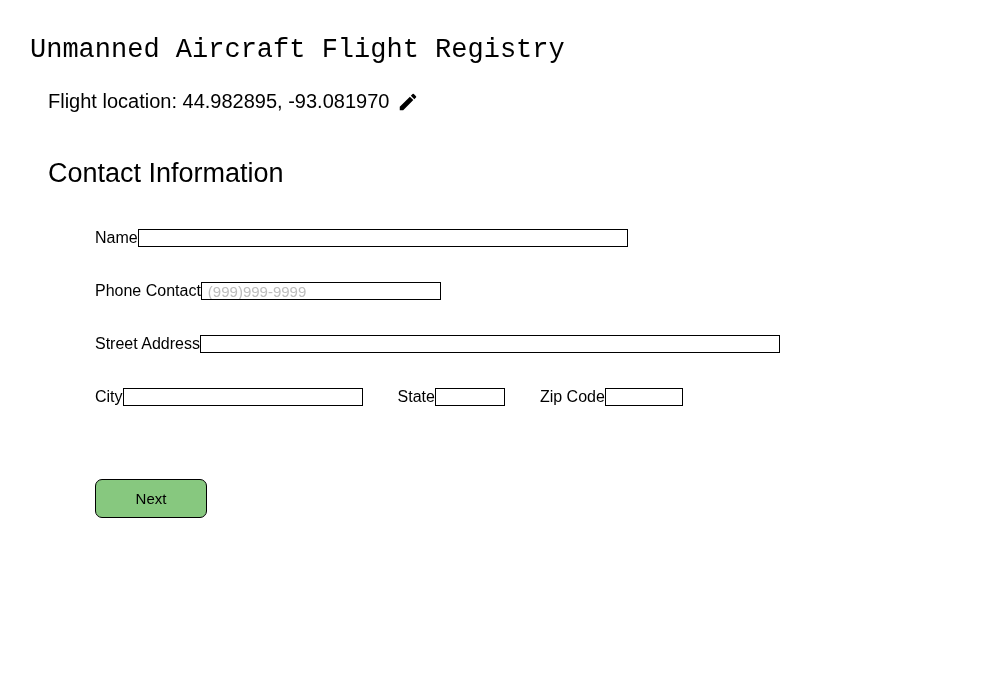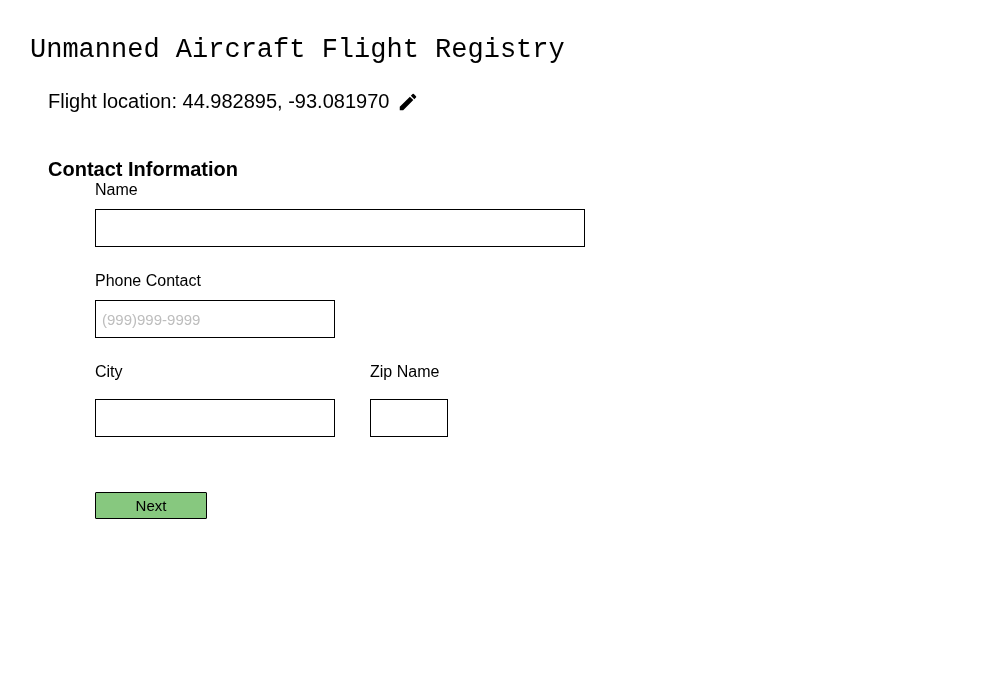--- a/index.html
+++ b/index.html
@@ -31,67 +31,68 @@
     .flight-location-text {
       font-size: 20px;
       font-weight: normal;
     }
     .edit-icon {
       margin-left: 8px;
       cursor: pointer;
       display: inline-flex;
     }
     .section-title {
-      font-size: 20px;
-      font-weight: bold;
+      font-size: 27px;
+      font-weight: normal;
       margin-left: 18px;
+      margin-bottom: 40px;
     }
     .form-area {
       margin-left: 65px;
     }
     .form-row {
       display: flex;
       margin-bottom: 25px;
       gap: 35px;
     }
     .field {
       display: flex;
-      flex-direction: column;
+      flex-direction: row;
     }
     .field label {
       font-size: 16px;
       margin-bottom: 10px;
     }
     .field input {
       border: 1px solid #000000;
       font-size: 15px;
       padding: 3px 6px;
-      height: 38px;
+      height: 18px;
       font-family: Arial, Helvetica, sans-serif;
     }
     .field input::placeholder {
       color: #bdbdbd;
     }
     .w-name { width: 490px; }
     .w-phone { width: 240px; }
     .w-email { width: 280px; }
     .w-street { width: 580px; }
     .w-city { width: 240px; }
     .w-state { width: 70px; }
     .w-zip { width: 78px; }
 
     .city-row .field label { margin-bottom: 18px; }
 
     .next-button {
       margin-top: 55px;
       width: 112px;
-      height: 27px;
+      height: 39px;
       background: #87c87f;
       border: 1px solid #000000;
-      border-radius: 1px;
+      border-radius: 7px;
       font-size: 15px;
       font-family: Arial, Helvetica, sans-serif;
       cursor: pointer;
       display: flex;
       align-items: center;
       justify-content: center;
     }
   </style>
 </head>
 <body>
@@ -120,27 +121,37 @@
     </div>
   </div>
 
   <div class="form-row">
     <div class="field">
       <label>Phone Contact</label>
       <input type="text" class="w-phone" placeholder="(999)999-9999" style="">
     </div>
   </div>
 
+  <div class="form-row">
+    <div class="field">
+      <label>Street Address</label>
+      <input type="text" class="w-street" placeholder="" style="">
+    </div>
+  </div>
 
   <div class="form-row city-row">
     <div class="field">
       <label>City</label>
       <input type="text" class="w-city" placeholder="" style="">
     </div>
     <div class="field">
-      <label>Zip Name</label>
+      <label>State</label>
+      <input type="text" class="w-state" placeholder="" style="">
+    </div>
+    <div class="field">
+      <label>Zip Code</label>
       <input type="text" class="w-zip" placeholder="" style="">
     </div>
   </div>
 
   <button class="next-button">Next</button>
 
 </div>
 
 </body></html>

